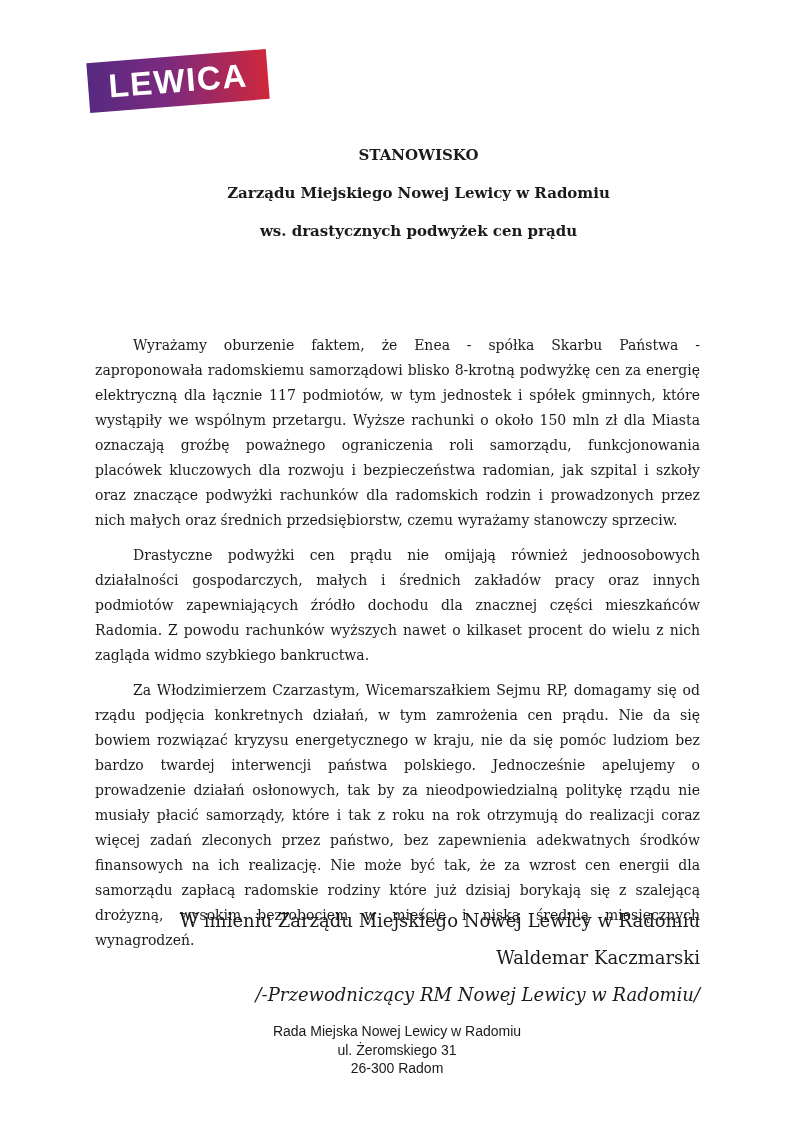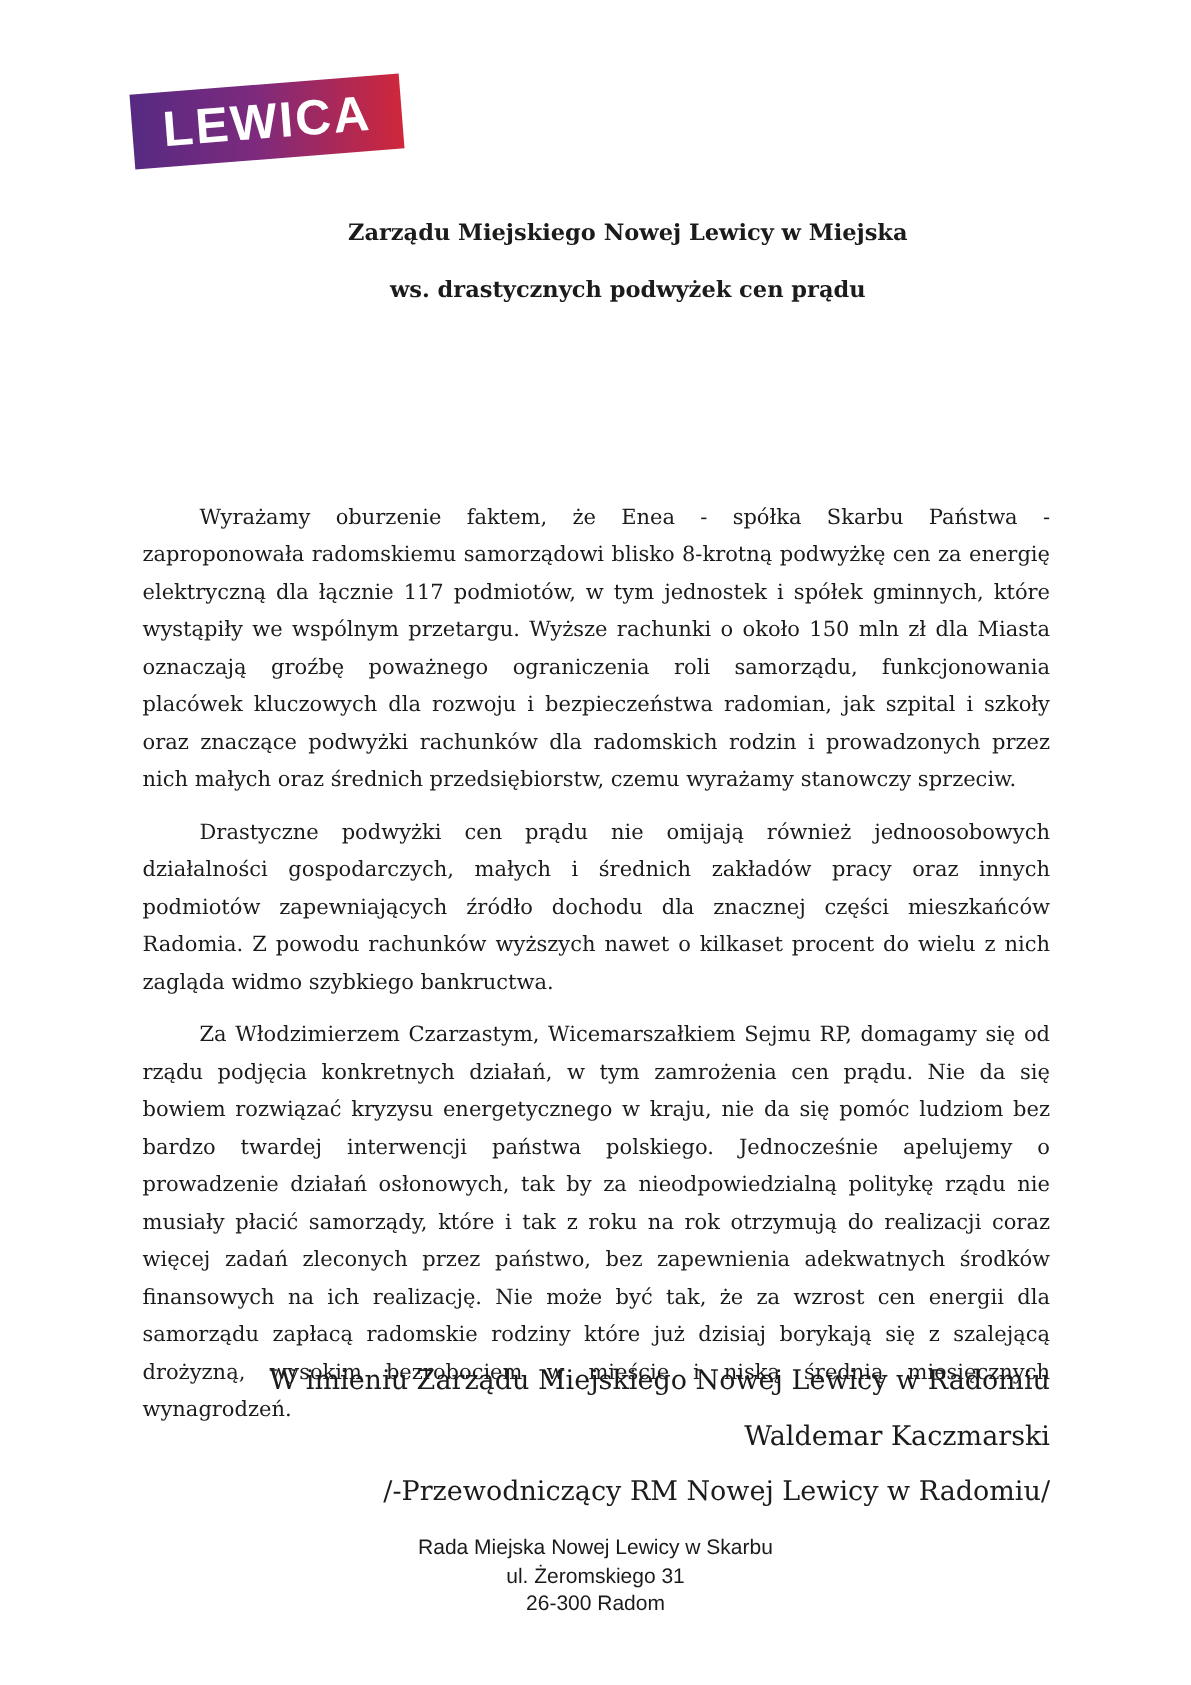--- a/index.html
+++ b/index.html
@@ -47,21 +47,21 @@
   }
   .bodytext p { margin:0 0 10px 0; text-indent:38px; }
   
   .signature {
     position:absolute; left:95px; top:912px;
     width:605px;
     text-align:right;
     font-size:18px;
   }
   .sig-line { line-height:17px; margin-bottom:20px; }
-  .sig-role { }
+  .sig-role { font-style:italic; }
   
   .footer {
     position:absolute; left:0; top:1022px;
     width:794px;
     text-align:center;
     font-family:"Liberation Sans", sans-serif;
     font-size:14px;
     line-height:18.5px;
     color:#1a1a1a;
   }
@@ -69,35 +69,36 @@
 </head>
 <body>
 
 <div class="page">
 
   <div class="logo" id="logo-banner" style="background: linear-gradient(93deg, rgb(86, 42, 130) 0%, rgb(124, 42, 126) 45%, rgb(208, 39, 58) 100%);">
     <span class="logo-text">LEWICA</span>
   </div>
 
   <div class="headings">
-    <div class="heading-line">Zarządu Miejskiego Nowej Lewicy w Miejska</div>
+    <div class="heading-line">STANOWISKO</div>
+    <div class="heading-line">Zarządu Miejskiego Nowej Lewicy w Radomiu</div>
     <div class="heading-line">ws. drastycznych podwyżek cen prądu</div>
   </div>
 
   <div class="bodytext">
     <p>Wyrażamy oburzenie faktem, że Enea - spółka Skarbu Państwa - zaproponowała radomskiemu samorządowi blisko 8-krotną podwyżkę cen za energię elektryczną dla łącznie 117 podmiotów, w tym jednostek i spółek gminnych, które wystąpiły we wspólnym przetargu. Wyższe rachunki o około 150 mln zł dla Miasta oznaczają groźbę poważnego ograniczenia roli samorządu, funkcjonowania placówek kluczowych dla rozwoju i bezpieczeństwa radomian, jak szpital i szkoły oraz znaczące podwyżki rachunków dla radomskich rodzin i prowadzonych przez nich małych oraz średnich przedsiębiorstw, czemu wyrażamy stanowczy sprzeciw.</p>
     <p>Drastyczne podwyżki cen prądu nie omijają również jednoosobowych działalności gospodarczych, małych i średnich zakładów pracy oraz innych podmiotów zapewniających źródło dochodu dla znacznej części mieszkańców Radomia. Z powodu rachunków wyższych nawet o kilkaset procent do wielu z nich zagląda widmo szybkiego bankructwa.</p>
     <p>Za Włodzimierzem Czarzastym, Wicemarszałkiem Sejmu RP, domagamy się od rządu podjęcia konkretnych działań, w tym zamrożenia cen prądu. Nie da się bowiem rozwiązać kryzysu energetycznego w kraju, nie da się pomóc ludziom bez bardzo twardej interwencji państwa polskiego. Jednocześnie apelujemy o prowadzenie działań osłonowych, tak by za nieodpowiedzialną politykę rządu nie musiały płacić samorządy, które i tak z roku na rok otrzymują do realizacji coraz więcej zadań zleconych przez państwo, bez zapewnienia adekwatnych środków finansowych na ich realizację. Nie może być tak, że za wzrost cen energii dla samorządu zapłacą radomskie rodziny które już dzisiaj borykają się z szalejącą drożyzną, wysokim bezrobociem w mieście i niską średnią miesięcznych wynagrodzeń.</p>
   </div>
 
   <div class="signature">
     <div class="sig-line">W imieniu Zarządu Miejskiego Nowej Lewicy w Radomiu</div>
     <div class="sig-line">Waldemar Kaczmarski</div>
     <div class="sig-line sig-role">/-Przewodniczący RM Nowej Lewicy w Radomiu/</div>
   </div>
 
   <div class="footer">
-    <div>Rada Miejska Nowej Lewicy w Skarbu</div>
+    <div>Rada Miejska Nowej Lewicy w Radomiu</div>
     <div>ul. Żeromskiego 31</div>
     <div>26-300 Radom</div>
   </div>
 
 </div>
 
 </body></html>

